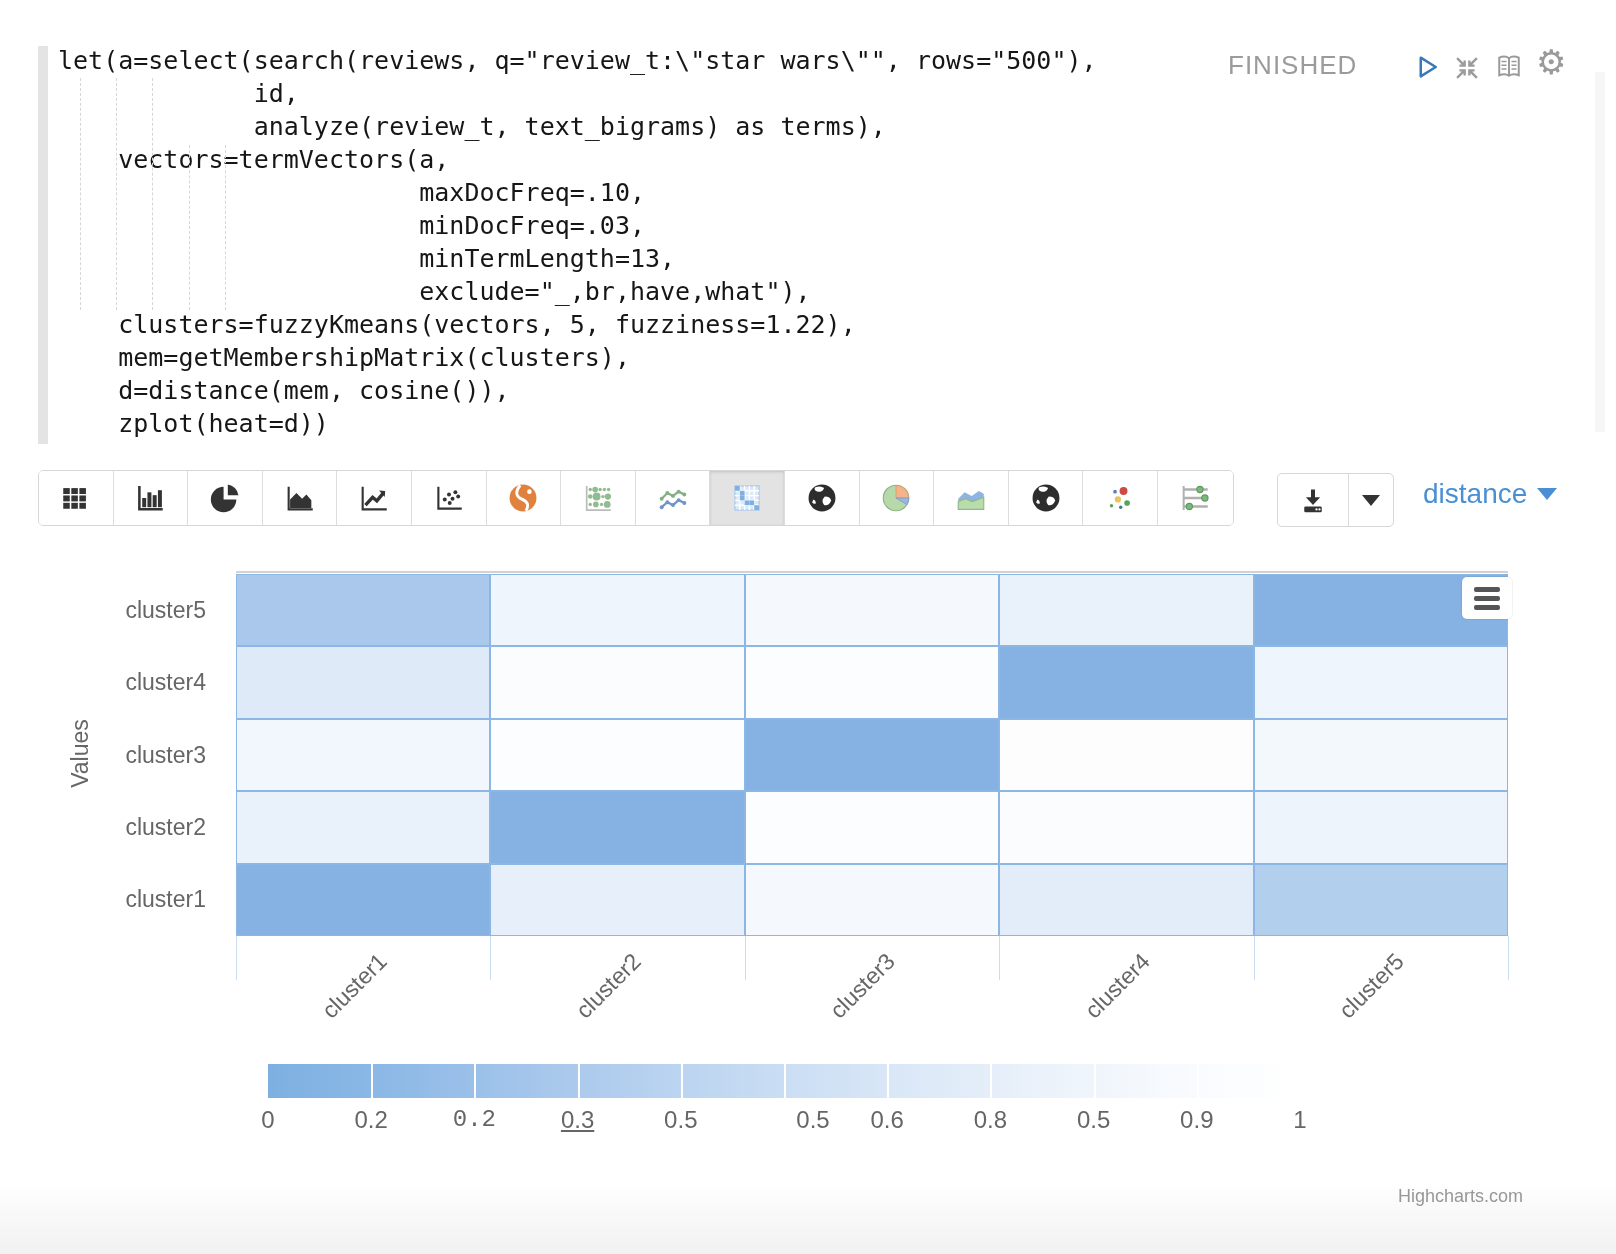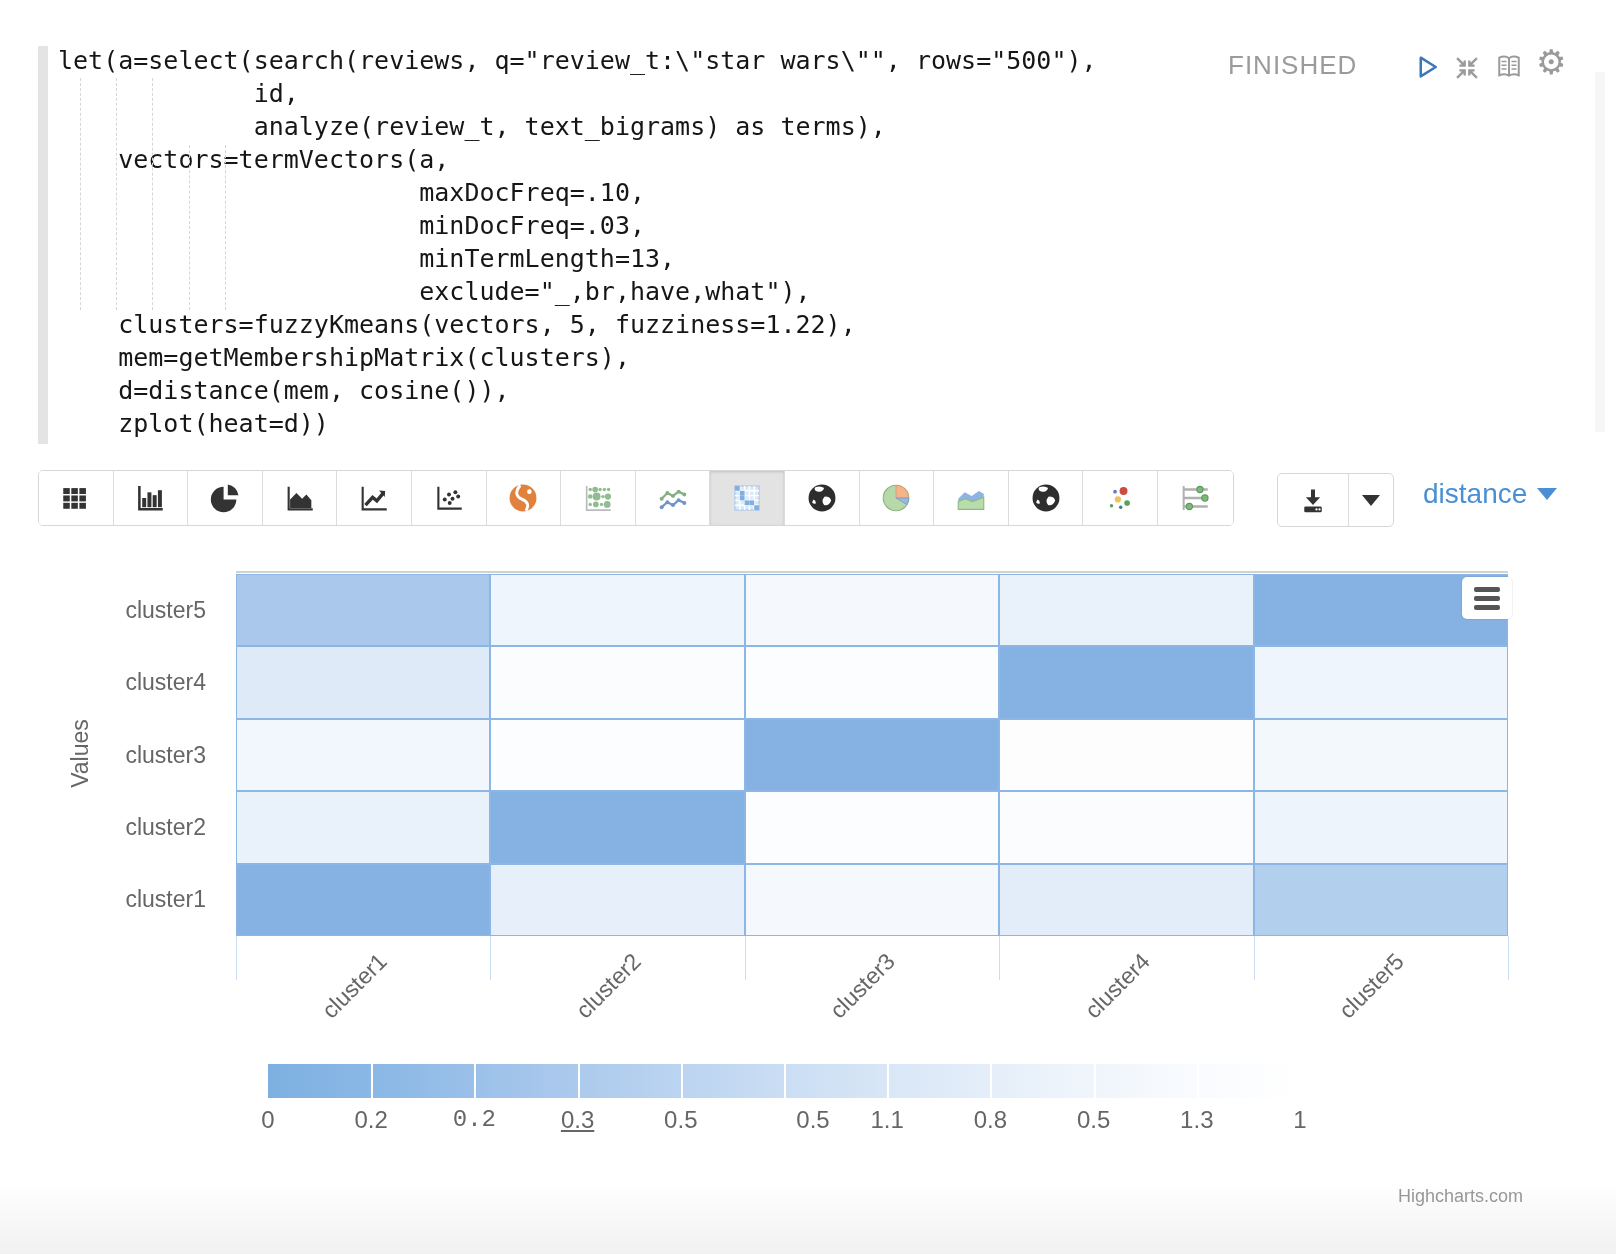--- a/index.html
+++ b/index.html
@@ -369,22 +369,22 @@
       <div class="legend-div" style="left: 80%;"></div>
       <div class="legend-div" style="left: 90%;"></div>
     </div>
   <div class="abs legend-ticks">
       <div class="ltick" style="left: 0%;">0</div>
       <div class="ltick" style="left: 10%;">0.2</div>
       <div class="ltick" style="left: 20%; font-family: Liberation Mono, monospace;">0.2</div>
       <div class="ltick" style="left: 30%; text-decoration: underline;">0.3</div>
       <div class="ltick" style="left: 40%;">0.5</div>
       <div class="ltick" style="left: 50%; margin-left: 29px;">0.5</div>
-      <div class="ltick" style="left: 60%;">1.1</div>
+      <div class="ltick" style="left: 60%;">0.6</div>
       <div class="ltick" style="left: 70%;">0.8</div>
       <div class="ltick" style="left: 80%;">0.5</div>
-      <div class="ltick" style="left: 90%;">1.3</div>
+      <div class="ltick" style="left: 90%;">0.9</div>
       <div class="ltick" style="left: 100%;">1</div>
     </div>
   <div class="abs credits">Highcharts.com</div>
 
   <div class="abs bottom-fade"></div>
 </div>
 
 </body></html>

